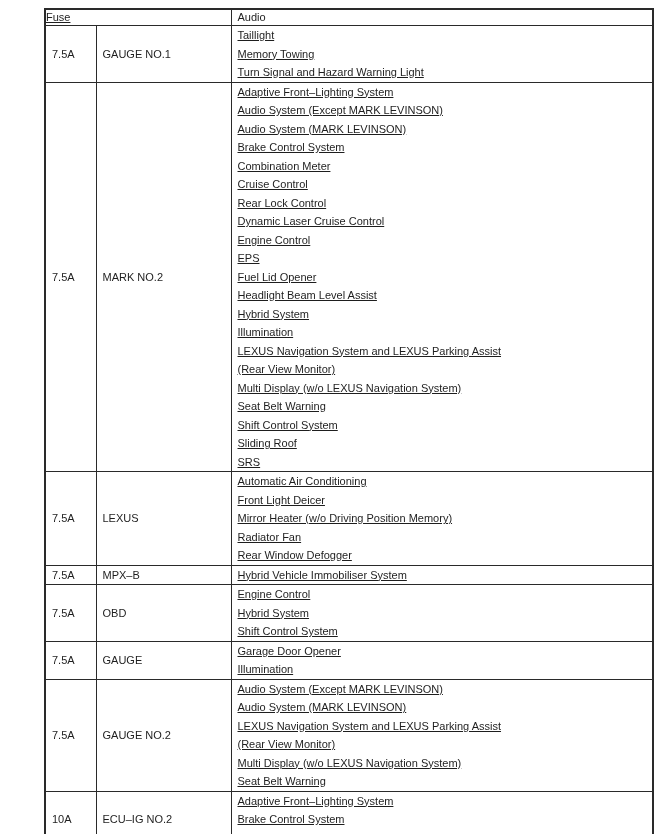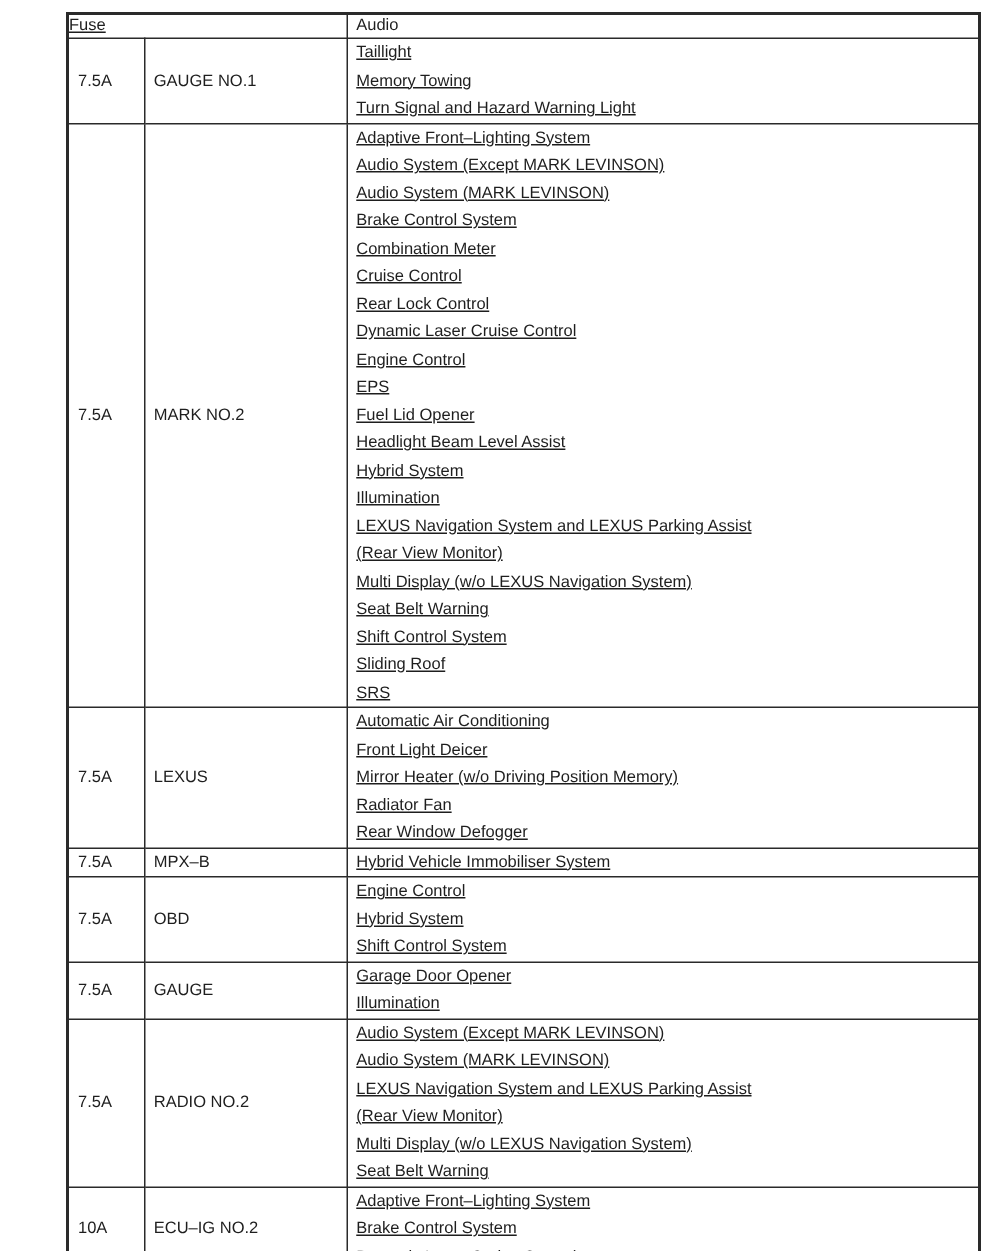--- a/index.html
+++ b/index.html
@@ -160,21 +160,21 @@
         <tr>
           <td class="amp-cell">7.5A</td>
           <td class="name-cell">GAUGE</td>
           <td class="system-cell">
             <div class="sys-item">Garage Door Opener</div>
             <div class="sys-item">Illumination</div>
           </td>
         </tr>
         <tr>
           <td class="amp-cell">7.5A</td>
-          <td class="name-cell">RADIO NO.2</td>
+          <td class="name-cell">GAUGE NO.2</td>
           <td class="system-cell">
             <div class="sys-item">Audio System (Except MARK LEVINSON)</div>
             <div class="sys-item">Audio System (MARK LEVINSON)</div>
             <div class="sys-item">LEXUS Navigation System and LEXUS Parking Assist
 (Rear View Monitor)</div>
             <div class="sys-item">Multi Display (w/o LEXUS Navigation System)</div>
             <div class="sys-item">Seat Belt Warning</div>
           </td>
         </tr>
         <tr>

